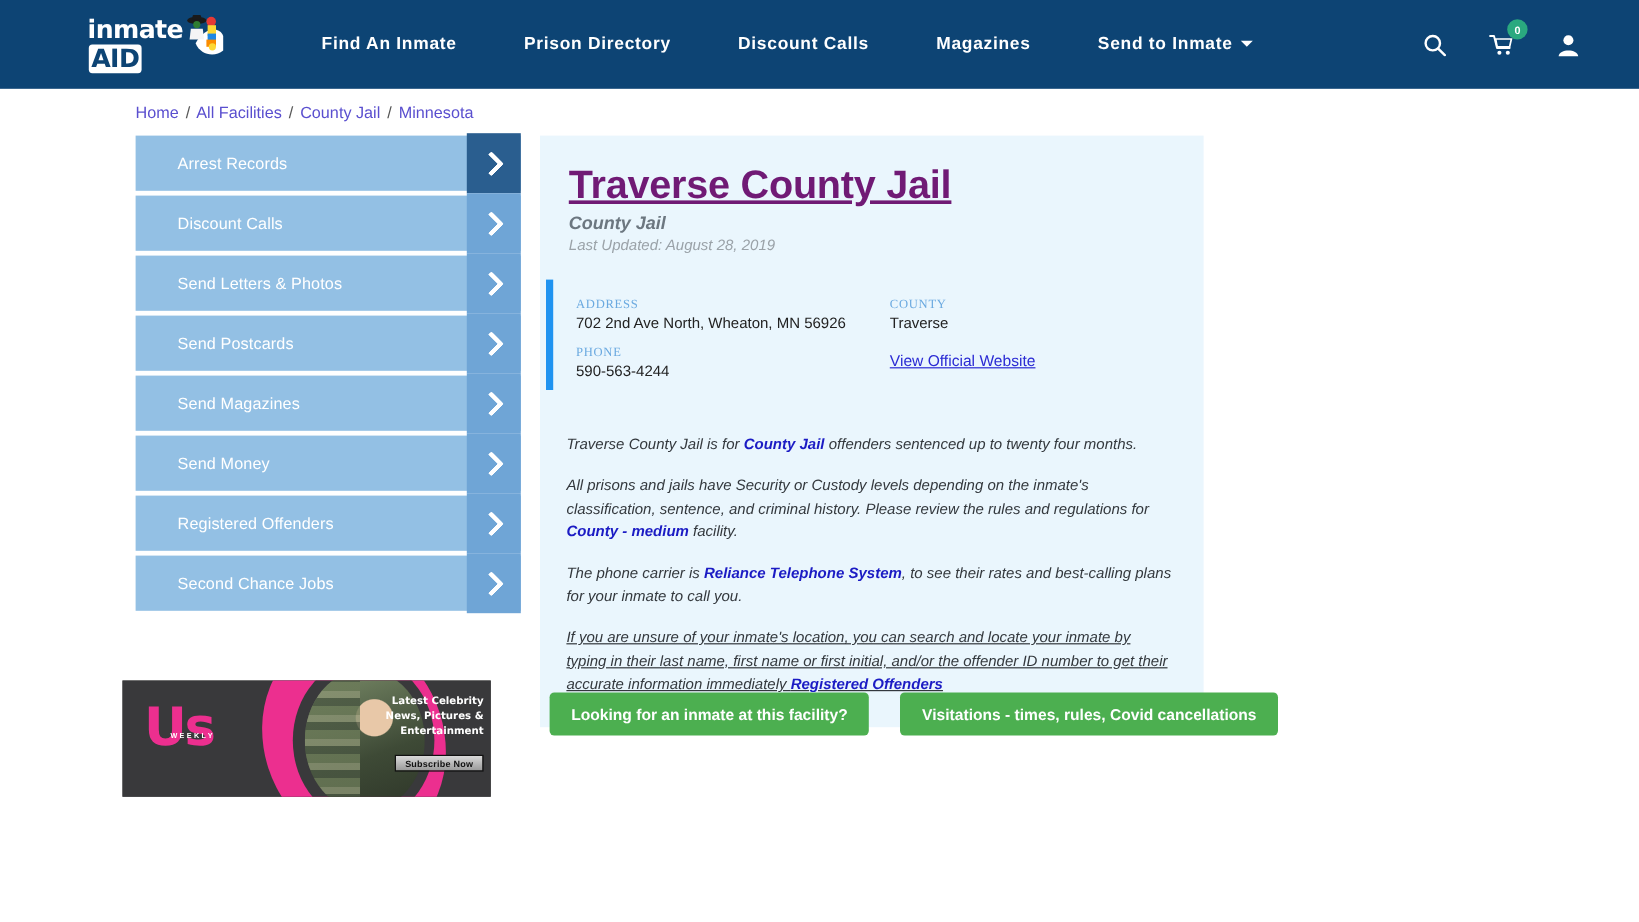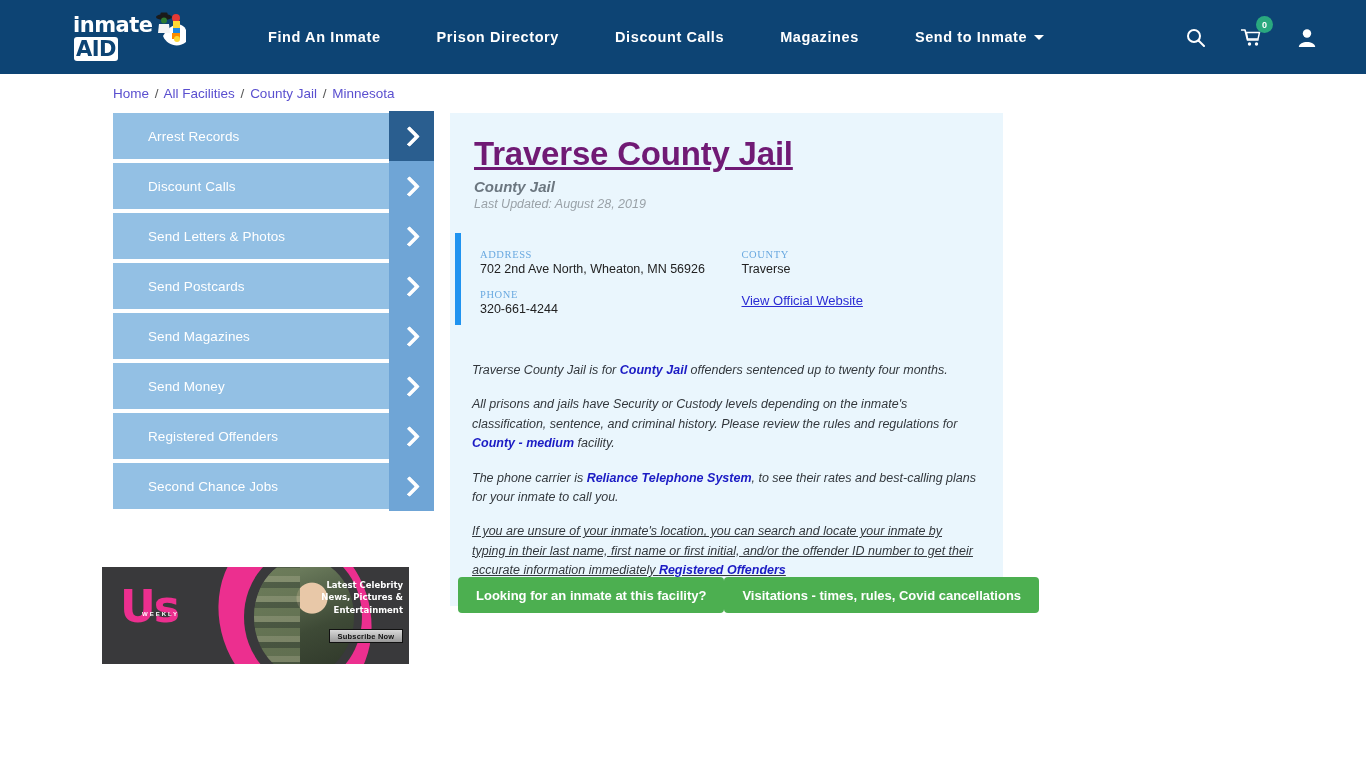--- a/index.html
+++ b/index.html
@@ -305,20 +305,21 @@
     line-height: 1.55;
   }
   .body-copy p { margin: 0 0 15px 0; }
   .body-copy p:last-child { margin-bottom: 0; text-decoration: underline; }
   .body-copy b { color: #1b1bc4; font-style: italic; font-weight: 700; }
 
   .cta-row {
     position: absolute;
     left: 458px; top: 577px;
     display: flex;
+    gap: 26px;
   }
   .cta {
     background: #4caf50;
     color: #ffffff;
     font-size: 13px;
     font-weight: 700;
     border: none;
     border-radius: 4px;
     padding: 0 18px;
     height: 36px;
@@ -459,21 +460,21 @@
 <div class="panel">
   <h1 class="fac-title">Traverse County Jail</h1>
   <div class="fac-type">County Jail</div>
   <div class="fac-updated">Last Updated: August 28, 2019</div>
 
   <div class="info">
     <div class="info-col">
       <div class="info-lbl">ADDRESS</div>
       <div class="info-val">702 2nd Ave North, Wheaton, MN 56926</div>
       <div class="info-lbl">PHONE</div>
-      <div class="info-val">320-661-4244</div>
+      <div class="info-val">590-563-4244</div>
     </div>
     <div class="info-col">
       <div class="info-lbl">COUNTY</div>
       <div class="info-val">Traverse</div>
       <a href="#" class="info-link">View Official Website</a>
     </div>
   </div>
 
   <div class="body-copy">
     <p><span>Traverse County Jail is for </span><b>County Jail</b><span> offenders sentenced up to twenty four months.</span></p>

